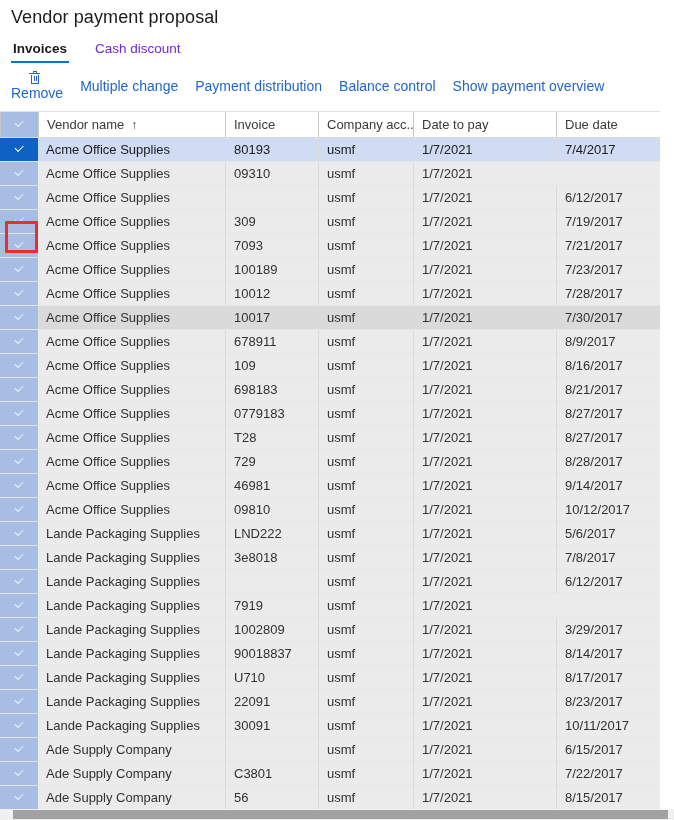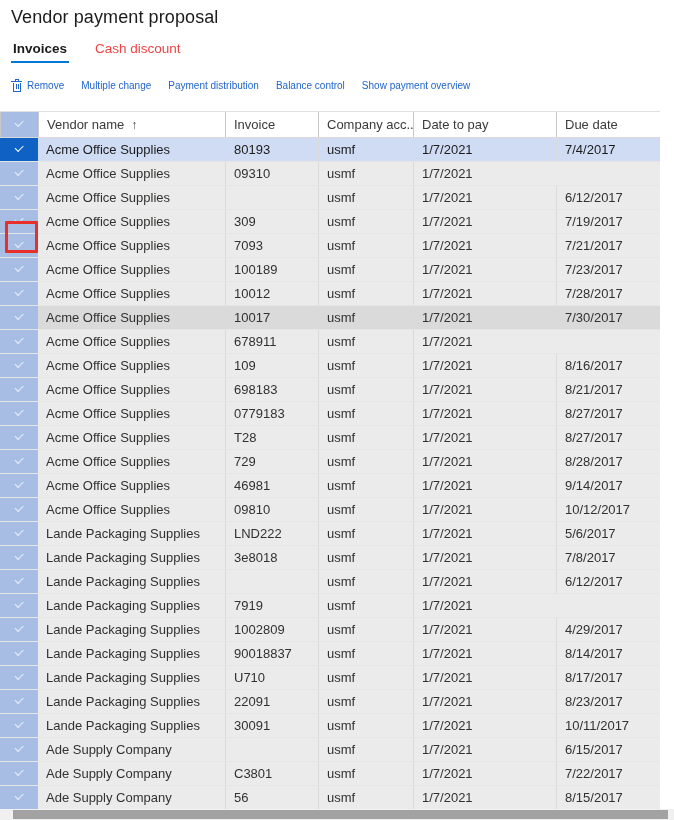--- a/index.html
+++ b/index.html
@@ -29,21 +29,21 @@
   
   .tabstrip {
     display: flex;
     align-items: center;
     padding: 12px 0 0 11px;
     height: 30px;
     box-sizing: border-box;
   }
   .tab {
     font-size: 13.5px;
-    color: #ef4444;
+    color: #6d28d9;
     padding: 0 2px 6px 2px;
     margin-right: 24px;
     cursor: pointer;
     position: relative;
     line-height: 17px;
     white-space: nowrap;
   }
   .tab.active {
     color: #1b1b1b;
     font-weight: 600;
@@ -60,26 +60,27 @@
   .toolbar {
     display: flex;
     align-items: center;
     padding: 14px 0 0 11px;
     height: 24px;
     box-sizing: content-box;
   }
   .tb-item {
     display: flex;
     align-items: center;
-    font-size: 10px;
+    font-size: 14px;
     color: #2266cc;
     margin-right: 17px;
     cursor: pointer;
     white-space: nowrap;
     line-height: 16px;
+    flex-direction: column;
   }
   .tb-item .lbl { color: #2266cc; }
   .trash-icon {
     width: 11px;
     height: 13px;
     margin-right: 5px;
     position: relative;
     flex: 0 0 auto;
   }
   .trash-icon .lid {
@@ -355,20 +356,21 @@
           <div class="cell c-duedate">7/30/2017</div>
         </div>
         <div class="grid-row">
           <div class="cell c-check">
             <span class="chk"></span>
           </div>
           <div class="cell c-vendor">Acme Office Supplies</div>
           <div class="cell c-invoice">678911</div>
           <div class="cell c-company">usmf</div>
           <div class="cell c-datepay">1/7/2021</div>
+          <div class="cell c-duedate">8/9/2017</div>
         </div>
         <div class="grid-row">
           <div class="cell c-check">
             <span class="chk"></span>
           </div>
           <div class="cell c-vendor">Acme Office Supplies</div>
           <div class="cell c-invoice">109</div>
           <div class="cell c-company">usmf</div>
           <div class="cell c-datepay">1/7/2021</div>
           <div class="cell c-duedate">8/16/2017</div>
@@ -473,21 +475,21 @@
           <div class="cell c-datepay">1/7/2021</div>
         </div>
         <div class="grid-row">
           <div class="cell c-check">
             <span class="chk"></span>
           </div>
           <div class="cell c-vendor">Lande Packaging Supplies</div>
           <div class="cell c-invoice">1002809</div>
           <div class="cell c-company">usmf</div>
           <div class="cell c-datepay">1/7/2021</div>
-          <div class="cell c-duedate">4/29/2017</div>
+          <div class="cell c-duedate">3/29/2017</div>
         </div>
         <div class="grid-row">
           <div class="cell c-check">
             <span class="chk"></span>
           </div>
           <div class="cell c-vendor">Lande Packaging Supplies</div>
           <div class="cell c-invoice">90018837</div>
           <div class="cell c-company">usmf</div>
           <div class="cell c-datepay">1/7/2021</div>
           <div class="cell c-duedate">8/14/2017</div>

